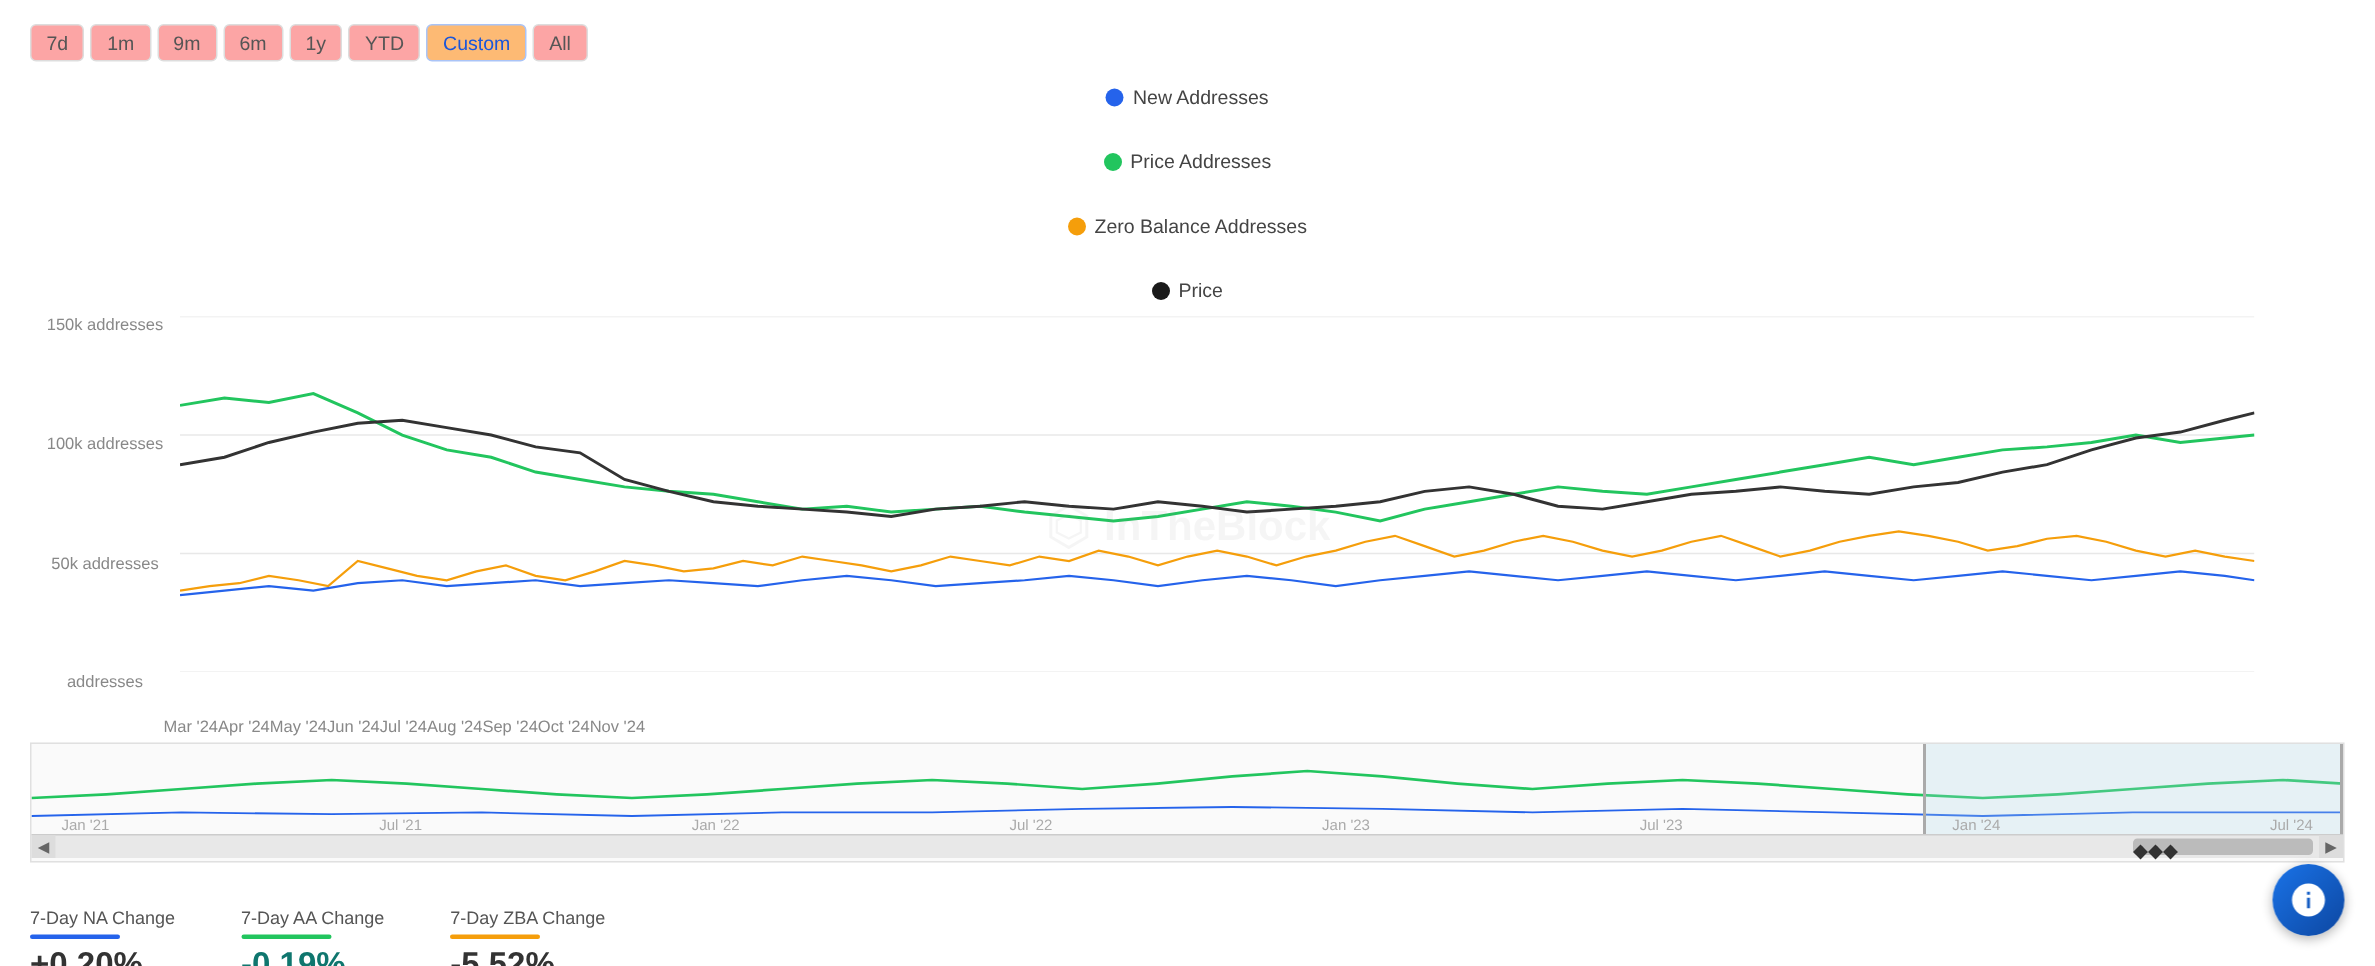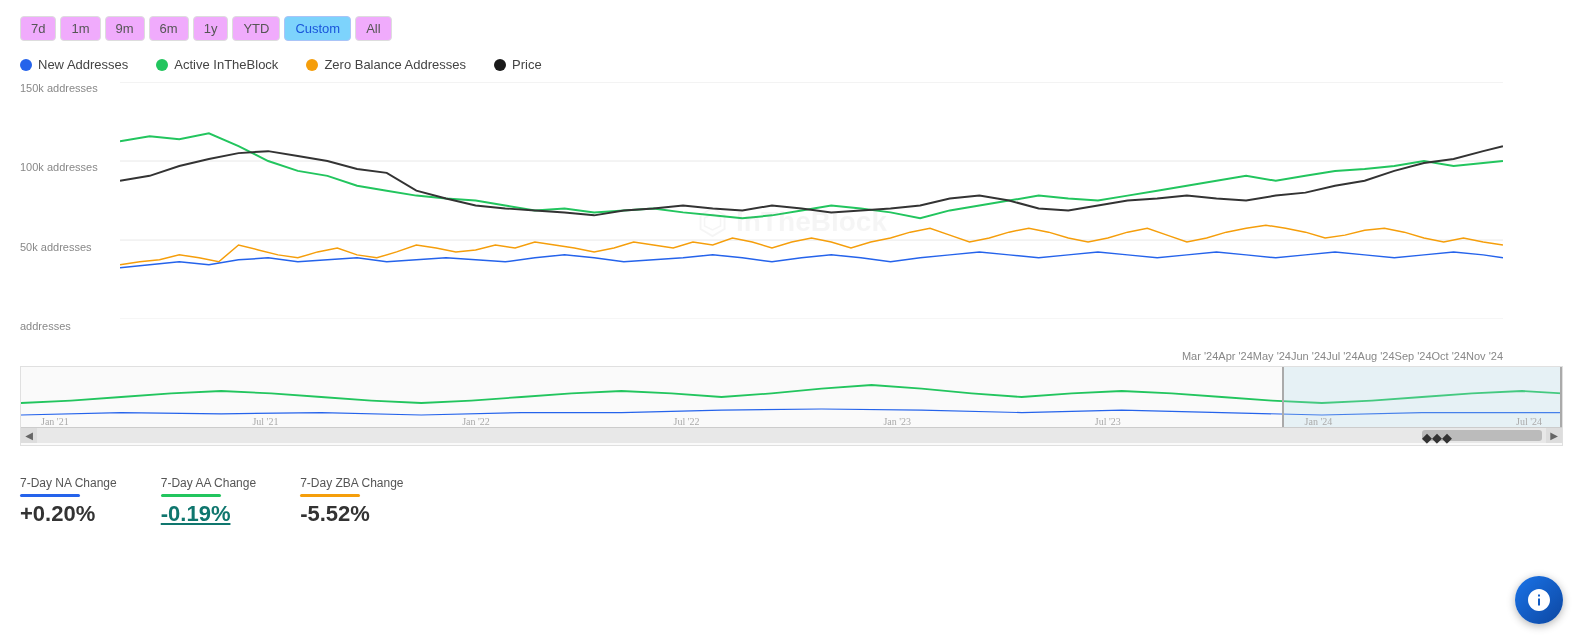--- a/index.html
+++ b/index.html
@@ -16,36 +16,37 @@
     
     .time-buttons {
       display: flex;
       gap: 4px;
       margin-bottom: 16px;
     }
     .time-btn {
       padding: 4px 10px;
       border: 1px solid #ddd;
       border-radius: 4px;
-      background: #f0abfc;
+      background: #fca5a5;
       cursor: pointer;
       font-size: 13px;
       color: #555;
     }
     .time-btn.active {
-      background: #7dd3fc;
+      background: #fdba74;
       border-color: #aac4f7;
       color: #1a56db;
     }
     
     .legend {
       display: flex;
       gap: 28px;
       align-items: center;
       margin-bottom: 10px;
+      flex-direction: column;
     }
     .legend-item {
       display: flex;
       align-items: center;
       gap: 6px;
       font-size: 13px;
       color: #444;
     }
     .legend-dot {
       width: 12px;
@@ -69,20 +70,21 @@
       left: 0;
       top: 0;
       bottom: 30px;
       width: 100px;
       display: flex;
       flex-direction: column;
       justify-content: space-between;
       font-size: 11px;
       color: #888;
       pointer-events: none;
+      align-items: center;
     }
     .y-axis-right {
       position: absolute;
       right: 0;
       top: 0;
       bottom: 30px;
       width: 60px;
       display: flex;
       flex-direction: column;
       justify-content: space-between;
@@ -94,24 +96,24 @@
     .main-chart-svg {
       position: absolute;
       left: 100px;
       right: 60px;
       top: 0;
       bottom: 30px;
     }
     .x-axis {
       position: absolute;
       bottom: 0;
-      left: 100px;
+      left: 89px;
       right: 60px;
       display: flex;
-      justify-content: flex-end;
+      justify-content: flex-start;
       font-size: 11px;
       color: #888;
     }
     
     .mini-chart-wrapper {
       position: relative;
       width: 100%;
       height: 80px;
       border: 1px solid #e0e0e0;
       background: #fafafa;
@@ -121,21 +123,20 @@
       width: 100%;
       height: 60px;
       display: block;
     }
     .mini-x-axis {
       display: flex;
       justify-content: space-around;
       font-size: 10px;
       color: #aaa;
       padding: 0 10px;
-      font-family: Liberation Serif, serif;
     }
     .navigator-selection {
       position: absolute;
       right: 0;
       top: 0;
       bottom: 16px;
       width: 280px;
       background: rgba(173, 216, 230, 0.25);
       border-left: 2px solid #aaa;
       border-right: 2px solid #aaa;
@@ -261,21 +262,21 @@
     <button class="time-btn">All</button>
   </div>
 
   <div class="legend">
     <div class="legend-item">
       <div class="legend-dot" style="background:#2563eb;"></div>
       <span>New Addresses</span>
     </div>
     <div class="legend-item">
       <div class="legend-dot" style="background:#22c55e;"></div>
-      <span>Active InTheBlock</span>
+      <span>Price Addresses</span>
     </div>
     <div class="legend-item">
       <div class="legend-dot" style="background:#f59e0b;"></div>
       <span>Zero Balance Addresses</span>
     </div>
     <div class="legend-item">
       <div class="legend-dot" style="background:#1a1a1a;"></div>
       <span>Price</span>
     </div>
   </div>

